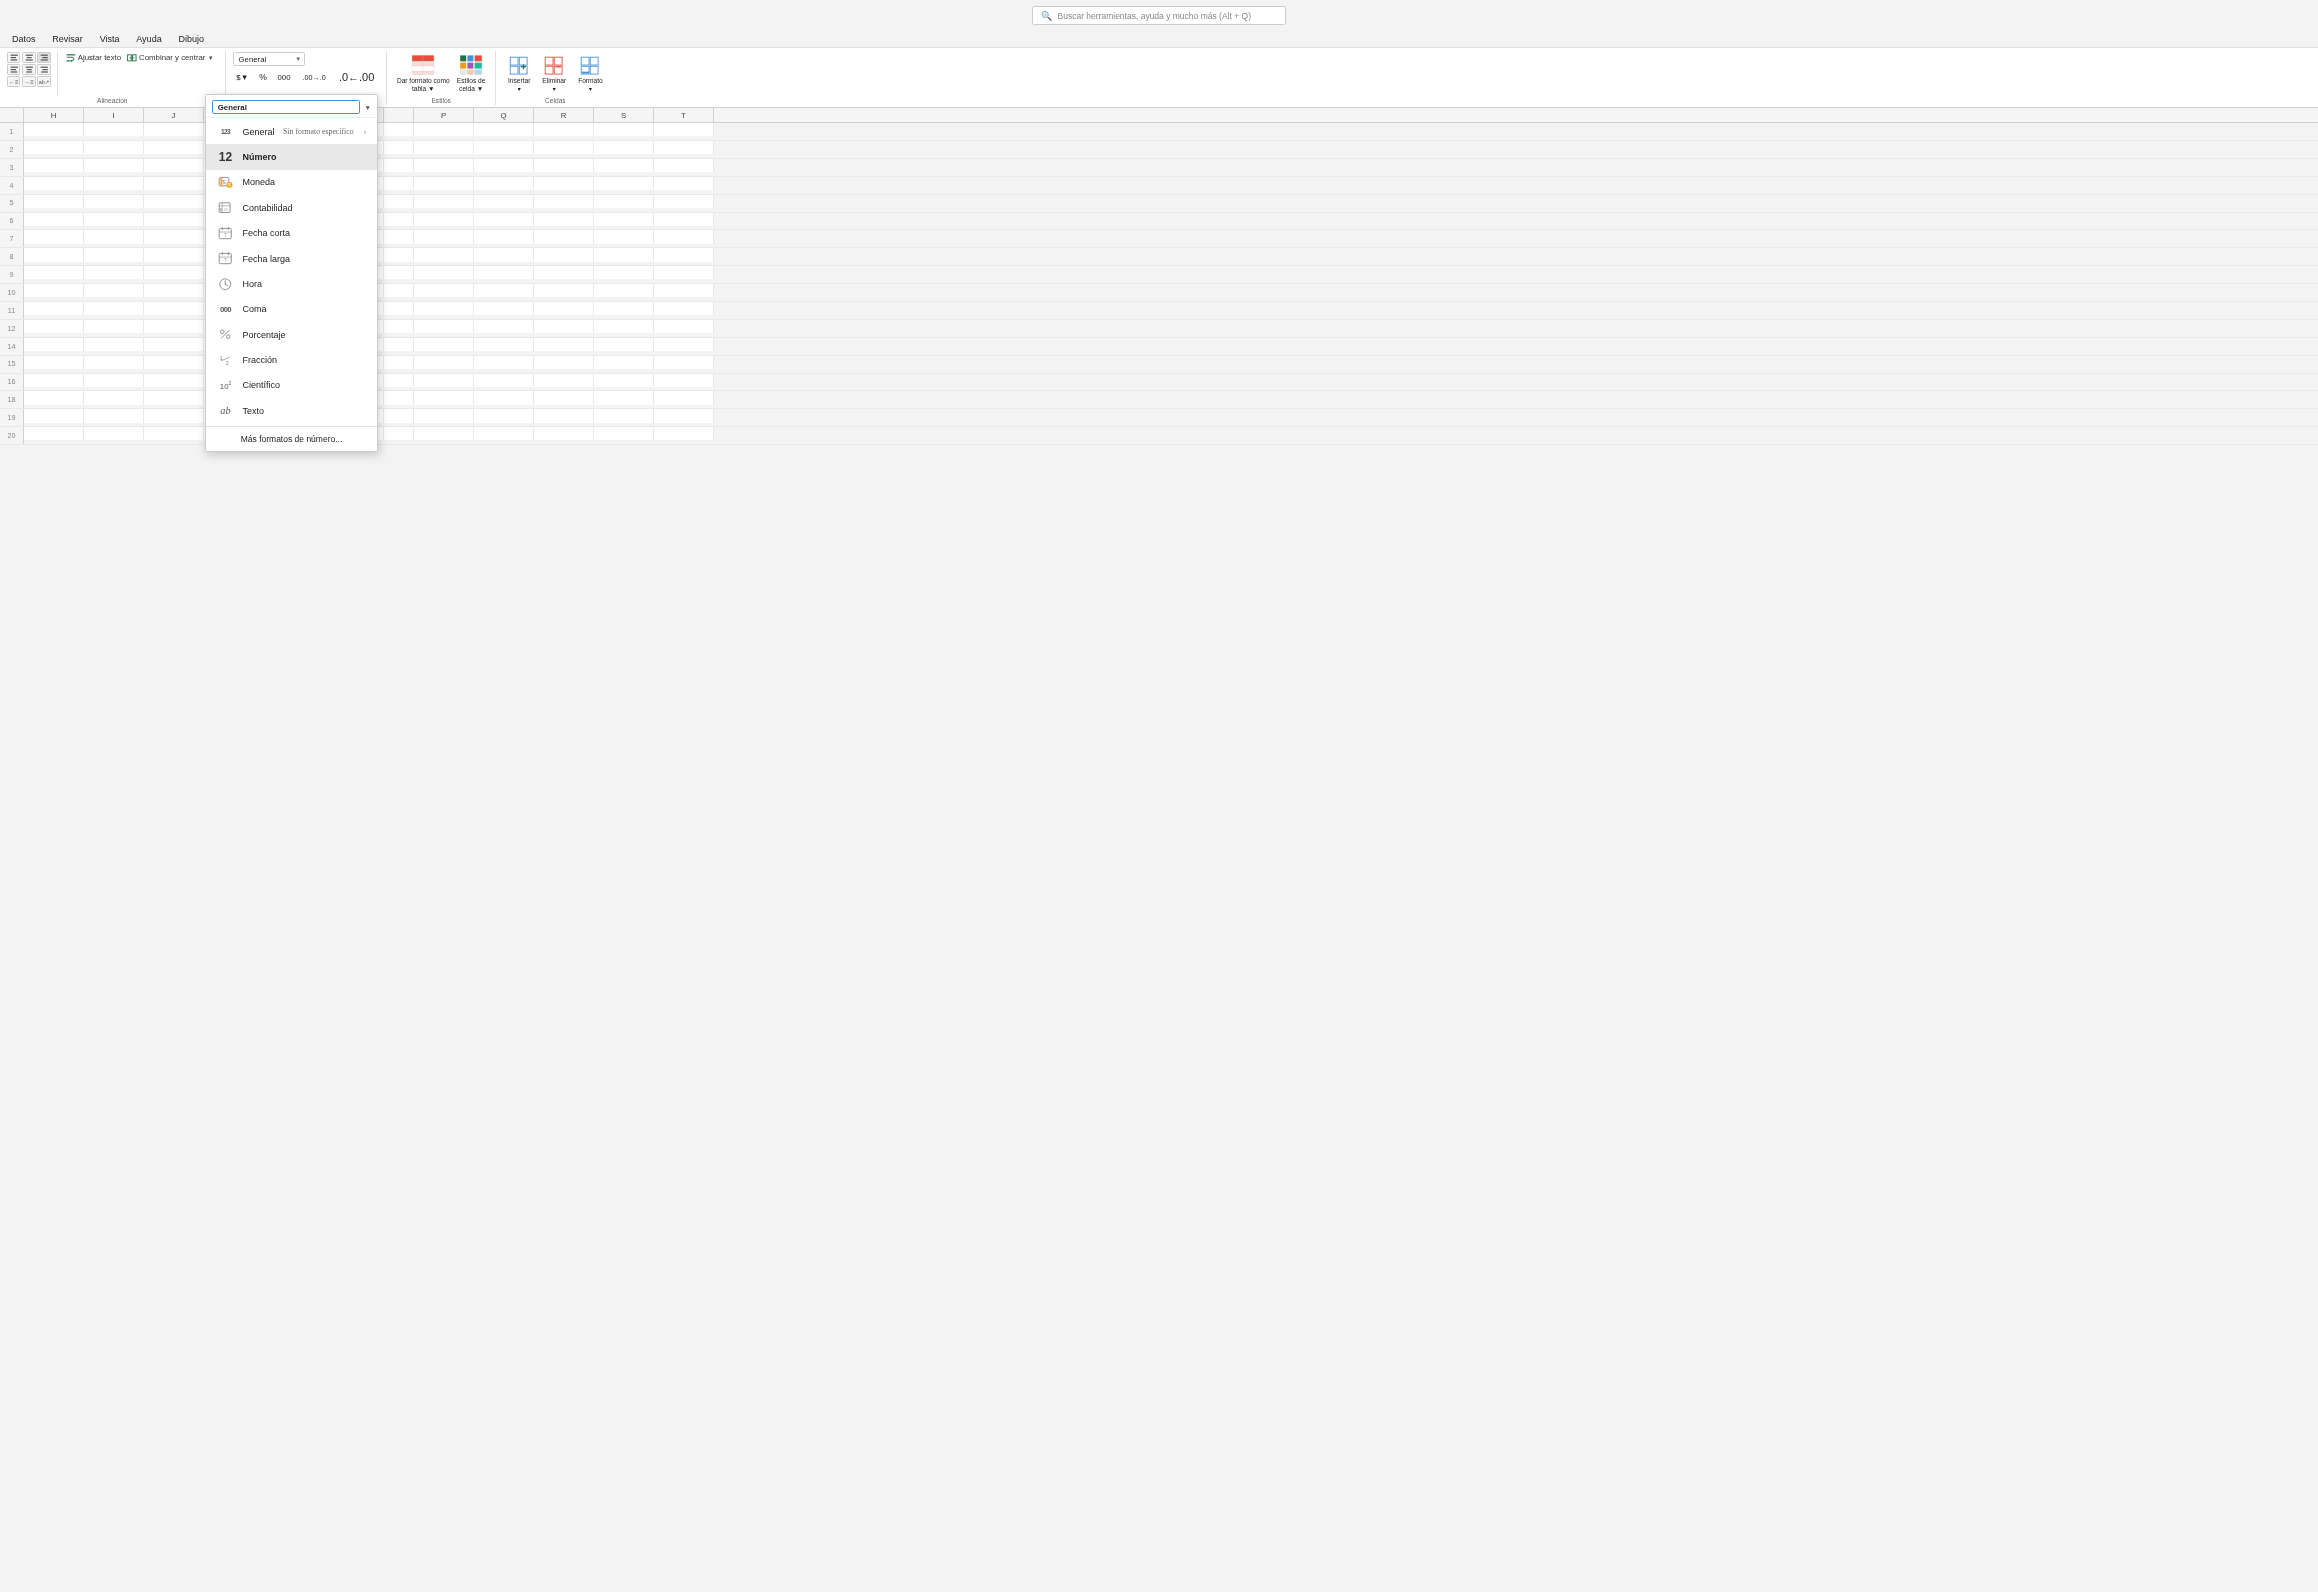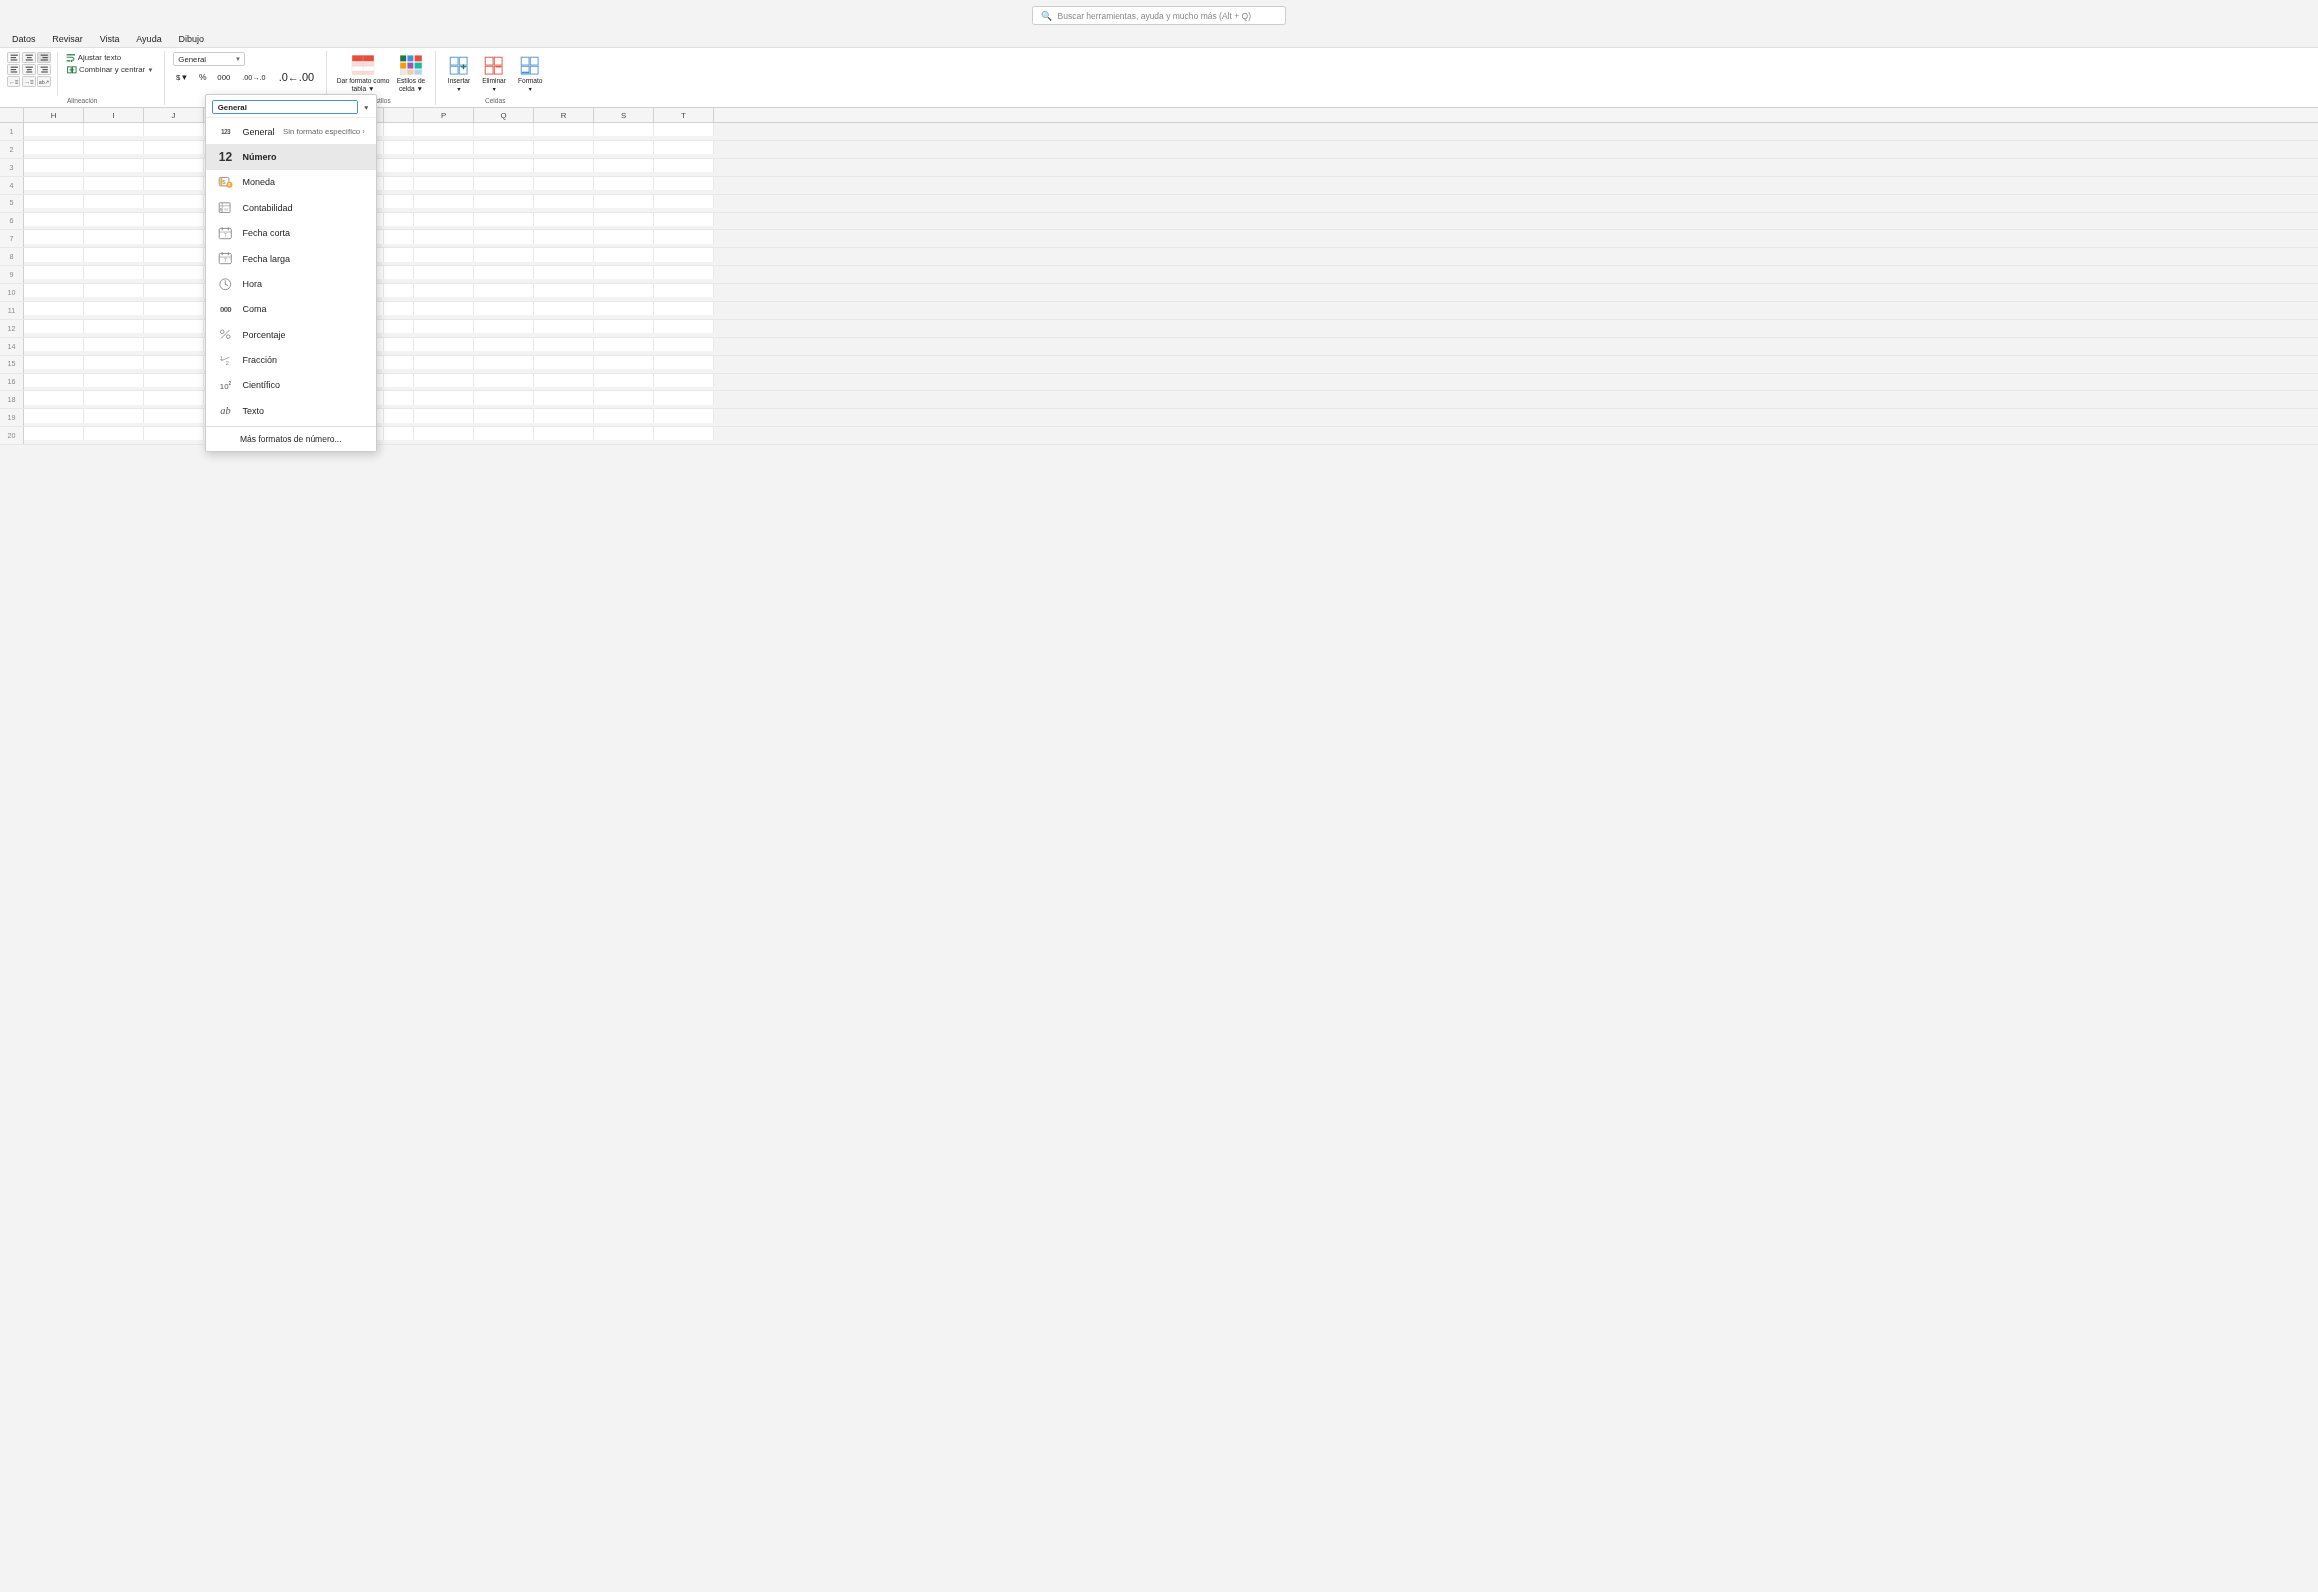--- a/index.html
+++ b/index.html
@@ -266,40 +266,41 @@
       font-size: 9px;
       color: #222;
     }
 
     .dropdown-item .item-desc {
       margin-left: auto;
       font-size: 7.8px;
       color: #666;
       display: flex;
       align-items: center;
-      gap: 2px;
+      gap: 10px;
+      font-family: Liberation Serif, serif;
     }
 
     .dropdown-divider {
       height: 0.6px;
       background: #e0e0e0;
       margin: 2.4px 0;
     }
 
     .dropdown-footer {
       padding: 4.8px 11px;
       cursor: pointer;
       font-size: 8.5px;
       color: #222;
       text-align: center;
     }
 
     .ribbon-subgroup {
       display: flex;
-      flex-direction: column;
+      flex-direction: row;
     }
 
     .ab-btn {
       display: flex; align-items: center; gap: 2.4px;
       cursor: pointer; padding: 1.2px 2.4px; border-radius: 1.8px;
     }
 
     .merge-btn {
       display: flex; align-items: center; gap: 2.4px;
       cursor: pointer; padding: 1.2px 3.6px; border-radius: 1.8px; font-size: 7.8px;

